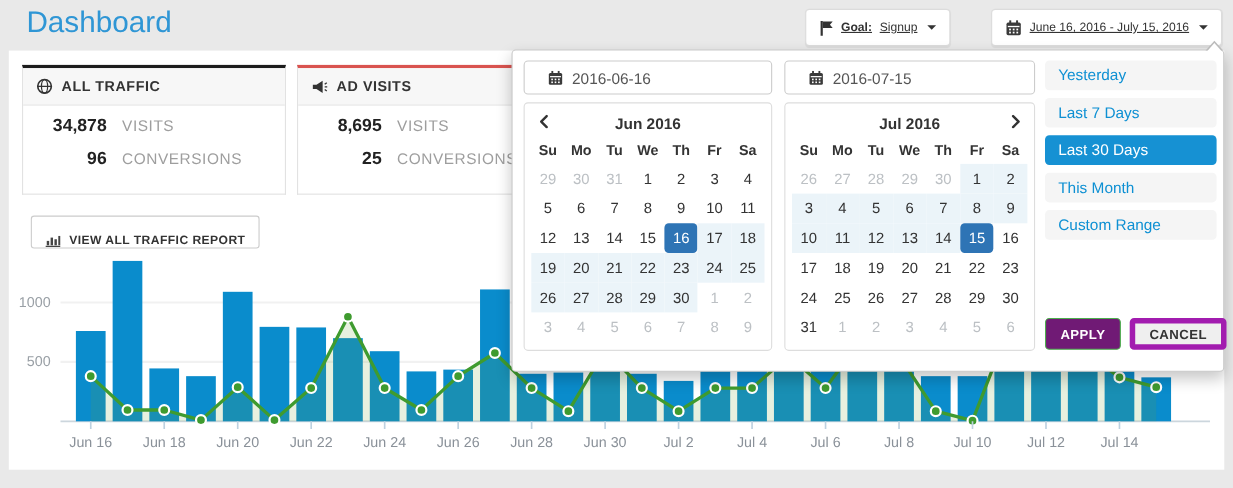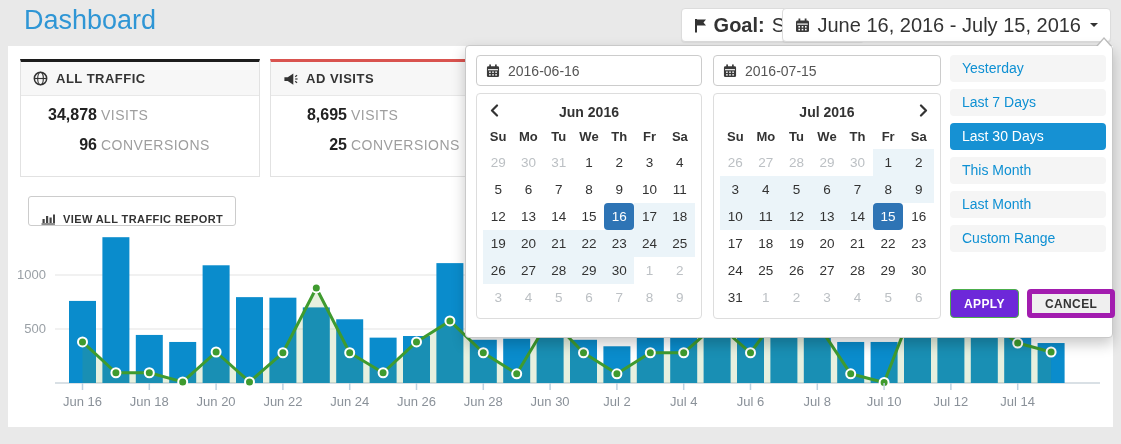--- a/index.html
+++ b/index.html
@@ -11,39 +11,40 @@
     overflow:hidden;
   }
   .content-panel { position:absolute; left:8px; top:46px; width:1105px; height:381px; background:#fff; }
 
   
   .page-title { position:absolute; left:24px; top:5px; font-size:27px; font-weight:400; color:#2f96d5; }
   .hdr-btn {
     position:absolute; top:8px; height:34px; background:#fff;
     border:1px solid #dcdcdc; border-radius:4px;
     display:flex; align-items:center; gap:7px; padding:0 12px;
-    font-size:20px; color:#333; cursor:pointer; z-index:5;
+    font-size:11px; color:#333; cursor:pointer; z-index:5;
     box-shadow:0 1px 1px rgba(0,0,0,.06);
+    text-decoration:underline;
   }
   .goal-btn { right:257px; }
   .date-btn { right:10px; }
   .caret { width:0; height:0; border-left:4px solid transparent; border-right:4px solid transparent; border-top:4px solid #333; margin-left:2px; }
   .icon-svg { display:inline-block; vertical-align:middle; }
 
   
   .card { position:absolute; top:59px; background:#fff; border:1px solid #e2e2e2; z-index:2; }
   .card-all { left:20px; width:240px; height:118px; border-top:3px solid #1c1c1c; }
   .card-ad  { left:270px; width:250px; height:118px; border-top:3px solid #d9534f; }
   .card-head {
     height:34px; background:#f7f7f7; border-bottom:1px solid #e8e8e8;
     display:flex; align-items:center; gap:8px; padding:0 12px;
     font-size:13px; font-weight:bold; color:#333; letter-spacing:.5px;
   }
   .card-body { padding:10px 12px 0 12px; }
-  .stat-row { display:flex; align-items:baseline; gap:4px; height:30px; }
+  .stat-row { display:flex; align-items:baseline; gap:14px; height:30px; }
   .stat-num { width:64px; text-align:right; font-size:16px; font-weight:bold; color:#222; }
   .stat-lbl { font-size:14px; color:#9e9e9e; letter-spacing:.5px; }
 
   
   .view-report {
     position:absolute; left:28px; top:196px; height:30px; z-index:2;
     background:#fff; border:1px solid #ccc; border-radius:3px;
     display:flex; align-items:flex-end; gap:8px; padding:0 12px;
     font-size:11px; font-weight:bold; color:#333; letter-spacing:.4px; cursor:pointer;
     font-family:"Liberation Sans", sans-serif;
@@ -58,21 +59,21 @@
     position:absolute; left:465px; top:45px; width:648px; height:293px;
     background:#fff; border:1px solid #c9c9c9; border-radius:4px;
     box-shadow:0 6px 14px rgba(0,0,0,.22); z-index:20; font-size:14px;
   }
   .drp-arrow-outer { position:absolute; top:-9px; left:630px; width:0; height:0;
     border-left:8px solid transparent; border-right:8px solid transparent; border-bottom:9px solid #bbb; }
   .drp-arrow-inner { position:absolute; top:-7px; left:631px; width:0; height:0;
     border-left:7px solid transparent; border-right:7px solid transparent; border-bottom:8px solid #fff; }
 
   .date-input { position:absolute; top:9px; height:31px; border:1px solid #ccc; border-radius:4px;
-    display:flex; align-items:center; gap:8px; padding:0 9px; color:#555; background:#fff; }
+    display:flex; align-items:center; gap:8px; padding:0 21px; color:#555; background:#fff; }
   .di-0 { left:10px; width:226px; }
   .di-1 { left:247px; width:228px; }
 
   .cal-panel { position:absolute; top:47px; border:1px solid #ddd; border-radius:4px; background:#fff; padding:5px 6px 7px 6px; }
   .cp-0 { left:10px; width:226px; }
   .cp-1 { left:247px; width:228px; }
   .cal-month-row { display:flex; align-items:center; height:26px; }
   .cal-title { flex:1; text-align:center; font-weight:bold; font-size:14px; color:#333; }
   .cal-nav { width:22px; text-align:center; cursor:pointer; }
   .cal-grid { display:grid; grid-template-columns:repeat(7,1fr); }
@@ -82,21 +83,21 @@
   .cal-day.r { background:#ebf4f9; }
   .cal-day.s { background:#2e74b5; color:#fff; border-radius:4px; }
 
   .ranges { position:absolute; left:484px; top:9px; width:156px; }
   .range-item {
     height:27px; line-height:27px; margin-bottom:7px; padding:0 12px;
     background:#f5f5f5; border-radius:4px; color:#0e90d3; font-size:14px; cursor:pointer;
   }
   .range-item.active { background:#1691d3; color:#fff; }
   .drp-buttons { position:absolute; left:484px; top:243px; display:flex; gap:8px; }
-  .btn-apply { background:#6d28d9; border:1px solid #4cae4c; color:#fff; font-weight:bold;
+  .btn-apply { background:#701a75; border:1px solid #4cae4c; color:#fff; font-weight:bold;
     font-size:12px; letter-spacing:.4px; border-radius:4px; padding:0 13px; height:29px; cursor:pointer;
     font-family:"Liberation Sans", sans-serif; }
   .btn-cancel { background:#efefef; border:5px solid #a21caf; color:#333; font-weight:bold;
     font-size:12px; letter-spacing:.4px; border-radius:4px; padding:0 13px; height:29px; cursor:pointer;
     font-family:"Liberation Sans", sans-serif; }
 </style>
 </head>
 <body>
 
 <div class="content-panel"></div>
@@ -443,21 +444,20 @@
         <div class="cal-day m">5</div>
         <div class="cal-day m">6</div>
       </div>
   </div>
 
   <div class="ranges">
       <div class="range-item">Yesterday</div>
       <div class="range-item">Last 7 Days</div>
       <div class="range-item active">Last 30 Days</div>
       <div class="range-item">This Month</div>
-      <div class="range-item">Last Month</div>
       <div class="range-item">Custom Range</div>
     </div>
 
   <div class="drp-buttons">
     <button class="btn-apply">APPLY</button>
     <button class="btn-cancel">CANCEL</button>
   </div>
 </div>
 
 </body></html>

